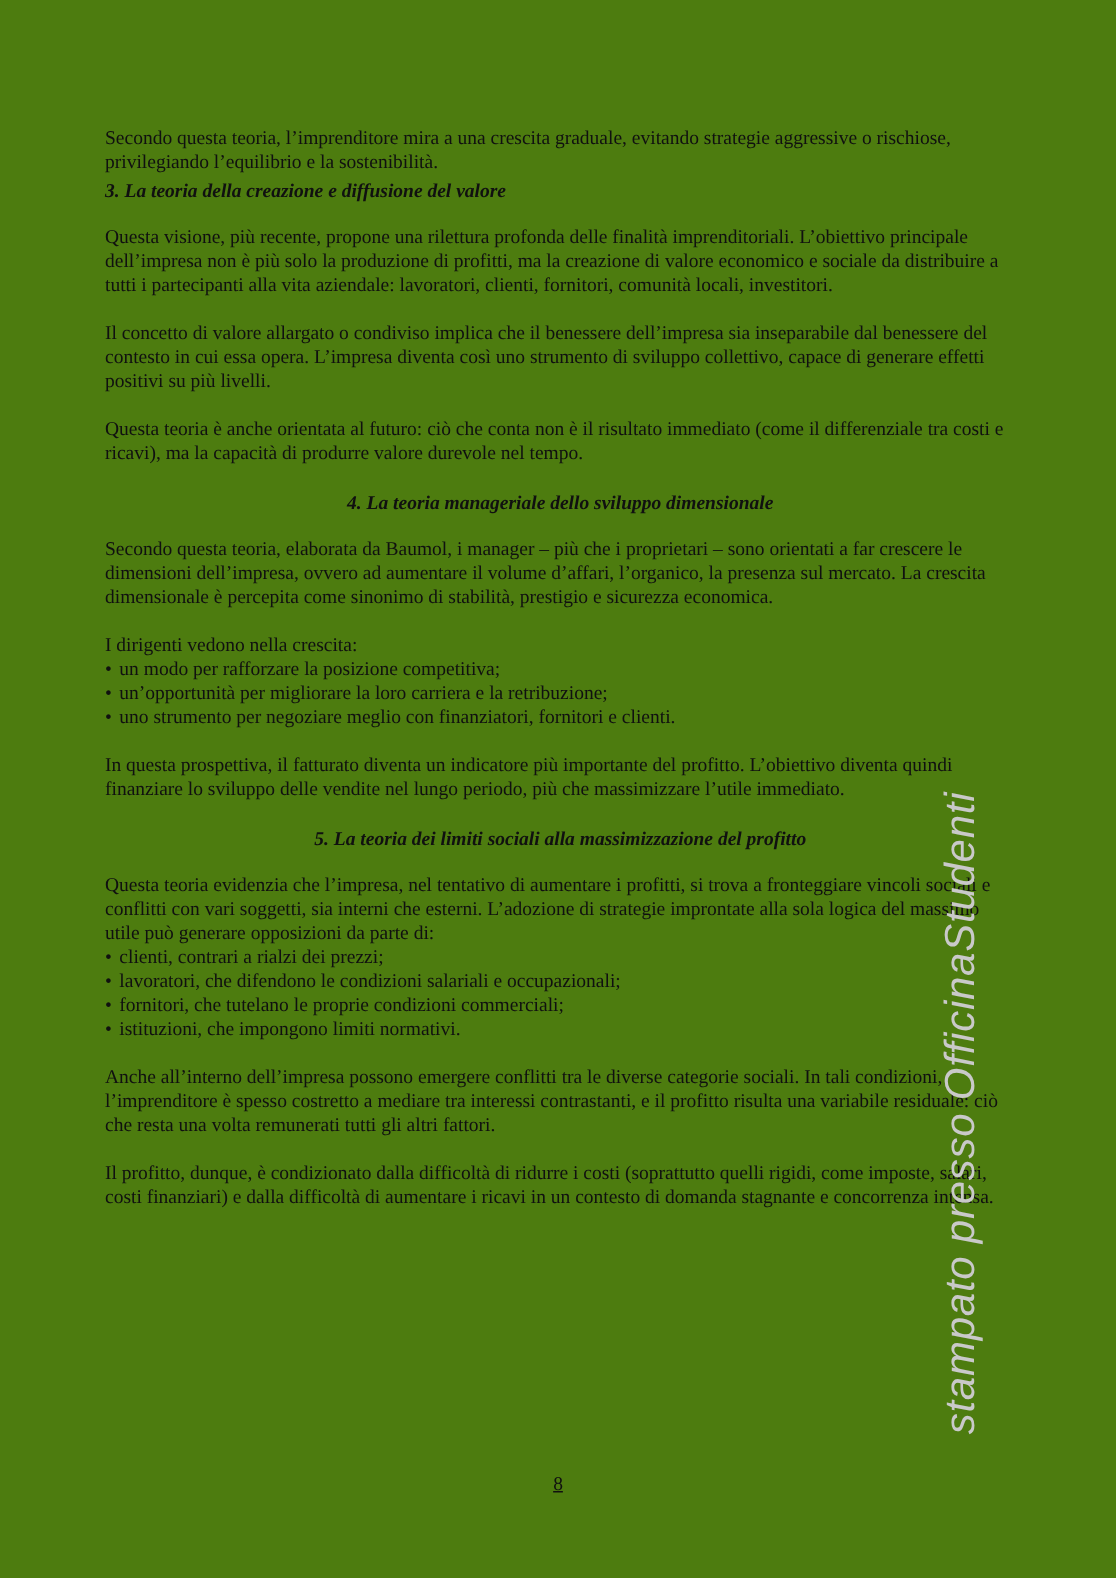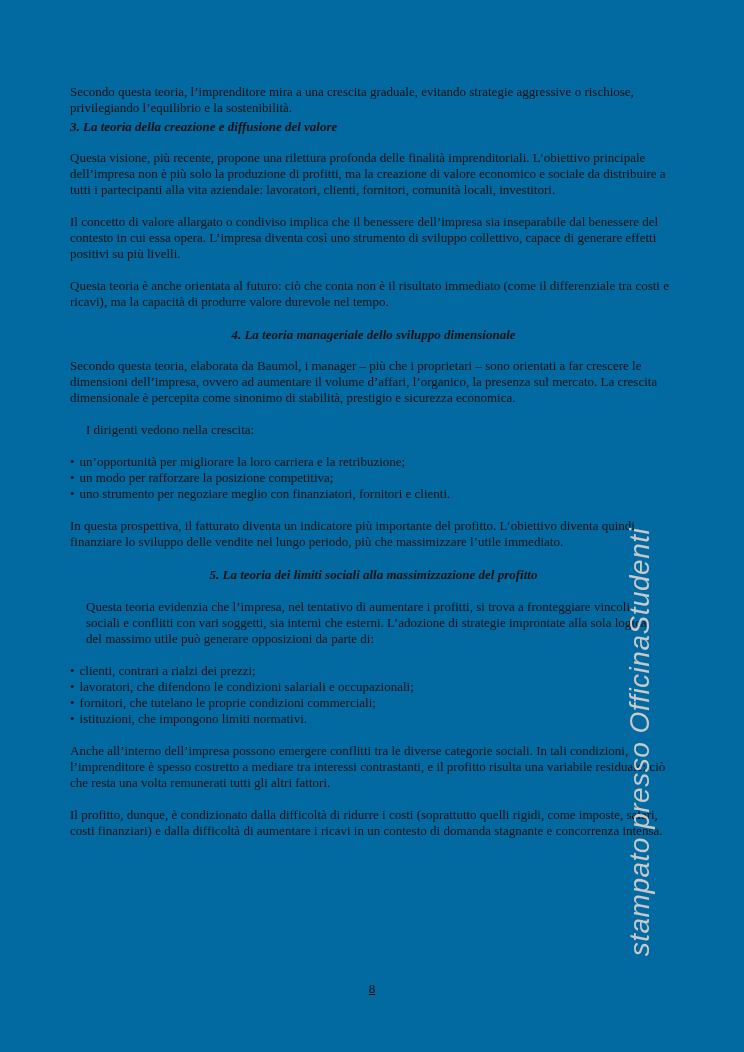--- a/index.html
+++ b/index.html
@@ -8,21 +8,21 @@
     height: 1052px;
     background: #ffffff;
     position: relative;
     overflow: hidden;
     font-family: "Liberation Serif", serif;
     color: #101010;
   }
   .page {
     position: absolute;
     inset: 0;
-    background: #0369a1;
+    background: #4d7c0f;
   }
   .content {
     position: absolute;
     left: 70px;
     top: 84px;
     width: 607px;
     font-size: 13px;
     line-height: 16px;
     text-align: left;
   }
@@ -30,21 +30,21 @@
   .p.tight { margin-bottom: 2px; }
   .heading {
     font-weight: bold;
     font-style: italic;
     font-size: 13px;
     line-height: 17px;
     margin: 0 0 15px 0;
   }
   .heading.spaced { margin-top: 12px; text-align: center; }
   .block { margin: 0 0 16px 0; }
-  .block .lead-line { margin: 16px; }
+  .block .lead-line { margin: 0; }
   .li { margin: 0; }
   .li .marker { margin-right: 5px; }
   .li .it { }
   .watermark {
     position: absolute;
     left: 640px;
     top: 742px;
     transform: translate(-50%, -50%) rotate(-90deg);
     transform-origin: center center;
     white-space: nowrap;
@@ -78,22 +78,22 @@
     <div class="p">Questa visione, più recente, propone una rilettura profonda delle finalità imprenditoriali. L’obiettivo principale dell’impresa non è più solo la produzione di profitti, ma la creazione di valore economico e sociale da distribuire a tutti i partecipanti alla vita aziendale: lavoratori, clienti, fornitori, comunità locali, investitori.</div>
     <div class="p">Il concetto di valore allargato o condiviso implica che il benessere dell’impresa sia inseparabile dal benessere del contesto in cui essa opera. L’impresa diventa così uno strumento di sviluppo collettivo, capace di generare effetti positivi su più livelli.</div>
     <div class="p">Questa teoria è anche orientata al futuro: ciò che conta non è il risultato immediato (come il differenziale tra costi e ricavi), ma la capacità di produrre valore durevole nel tempo.</div>
 
     <div class="heading spaced">4. La teoria manageriale dello sviluppo dimensionale</div>
 
     <div class="p">Secondo questa teoria, elaborata da Baumol, i manager – più che i proprietari – sono orientati a far crescere le dimensioni dell’impresa, ovvero ad aumentare il volume d’affari, l’organico, la presenza sul mercato. La crescita dimensionale è percepita come sinonimo di stabilità, prestigio e sicurezza economica.</div>
 
     <div class="block">
       <div class="lead-line">I dirigenti vedono nella crescita:</div>
+      <div class="li"><span class="marker">•</span><span>un modo per rafforzare la posizione competitiva;</span></div>
       <div class="li"><span class="marker">•</span><span>un’opportunità per migliorare la loro carriera e la retribuzione;</span></div>
-      <div class="li"><span class="marker">•</span><span>un modo per rafforzare la posizione competitiva;</span></div>
       <div class="li"><span class="marker">•</span><span>uno strumento per negoziare meglio con finanziatori, fornitori e clienti.</span></div>
     </div>
 
     <div class="p">In questa prospettiva, il fatturato diventa un indicatore più importante del profitto. L’obiettivo diventa quindi finanziare lo sviluppo delle vendite nel lungo periodo, più che massimizzare l’utile immediato.</div>
 
     <div class="heading spaced">5. La teoria dei limiti sociali alla massimizzazione del profitto</div>
 
     <div class="block">
       <div class="lead-line">Questa teoria evidenzia che l’impresa, nel tentativo di aumentare i profitti, si trova a fronteggiare vincoli sociali e conflitti con vari soggetti, sia interni che esterni. L’adozione di strategie improntate alla sola logica del massimo utile può generare opposizioni da parte di:</div>
       <div class="li"><span class="marker">•</span><span class="it">clienti</span><span>, contrari a rialzi dei prezzi;</span></div>

